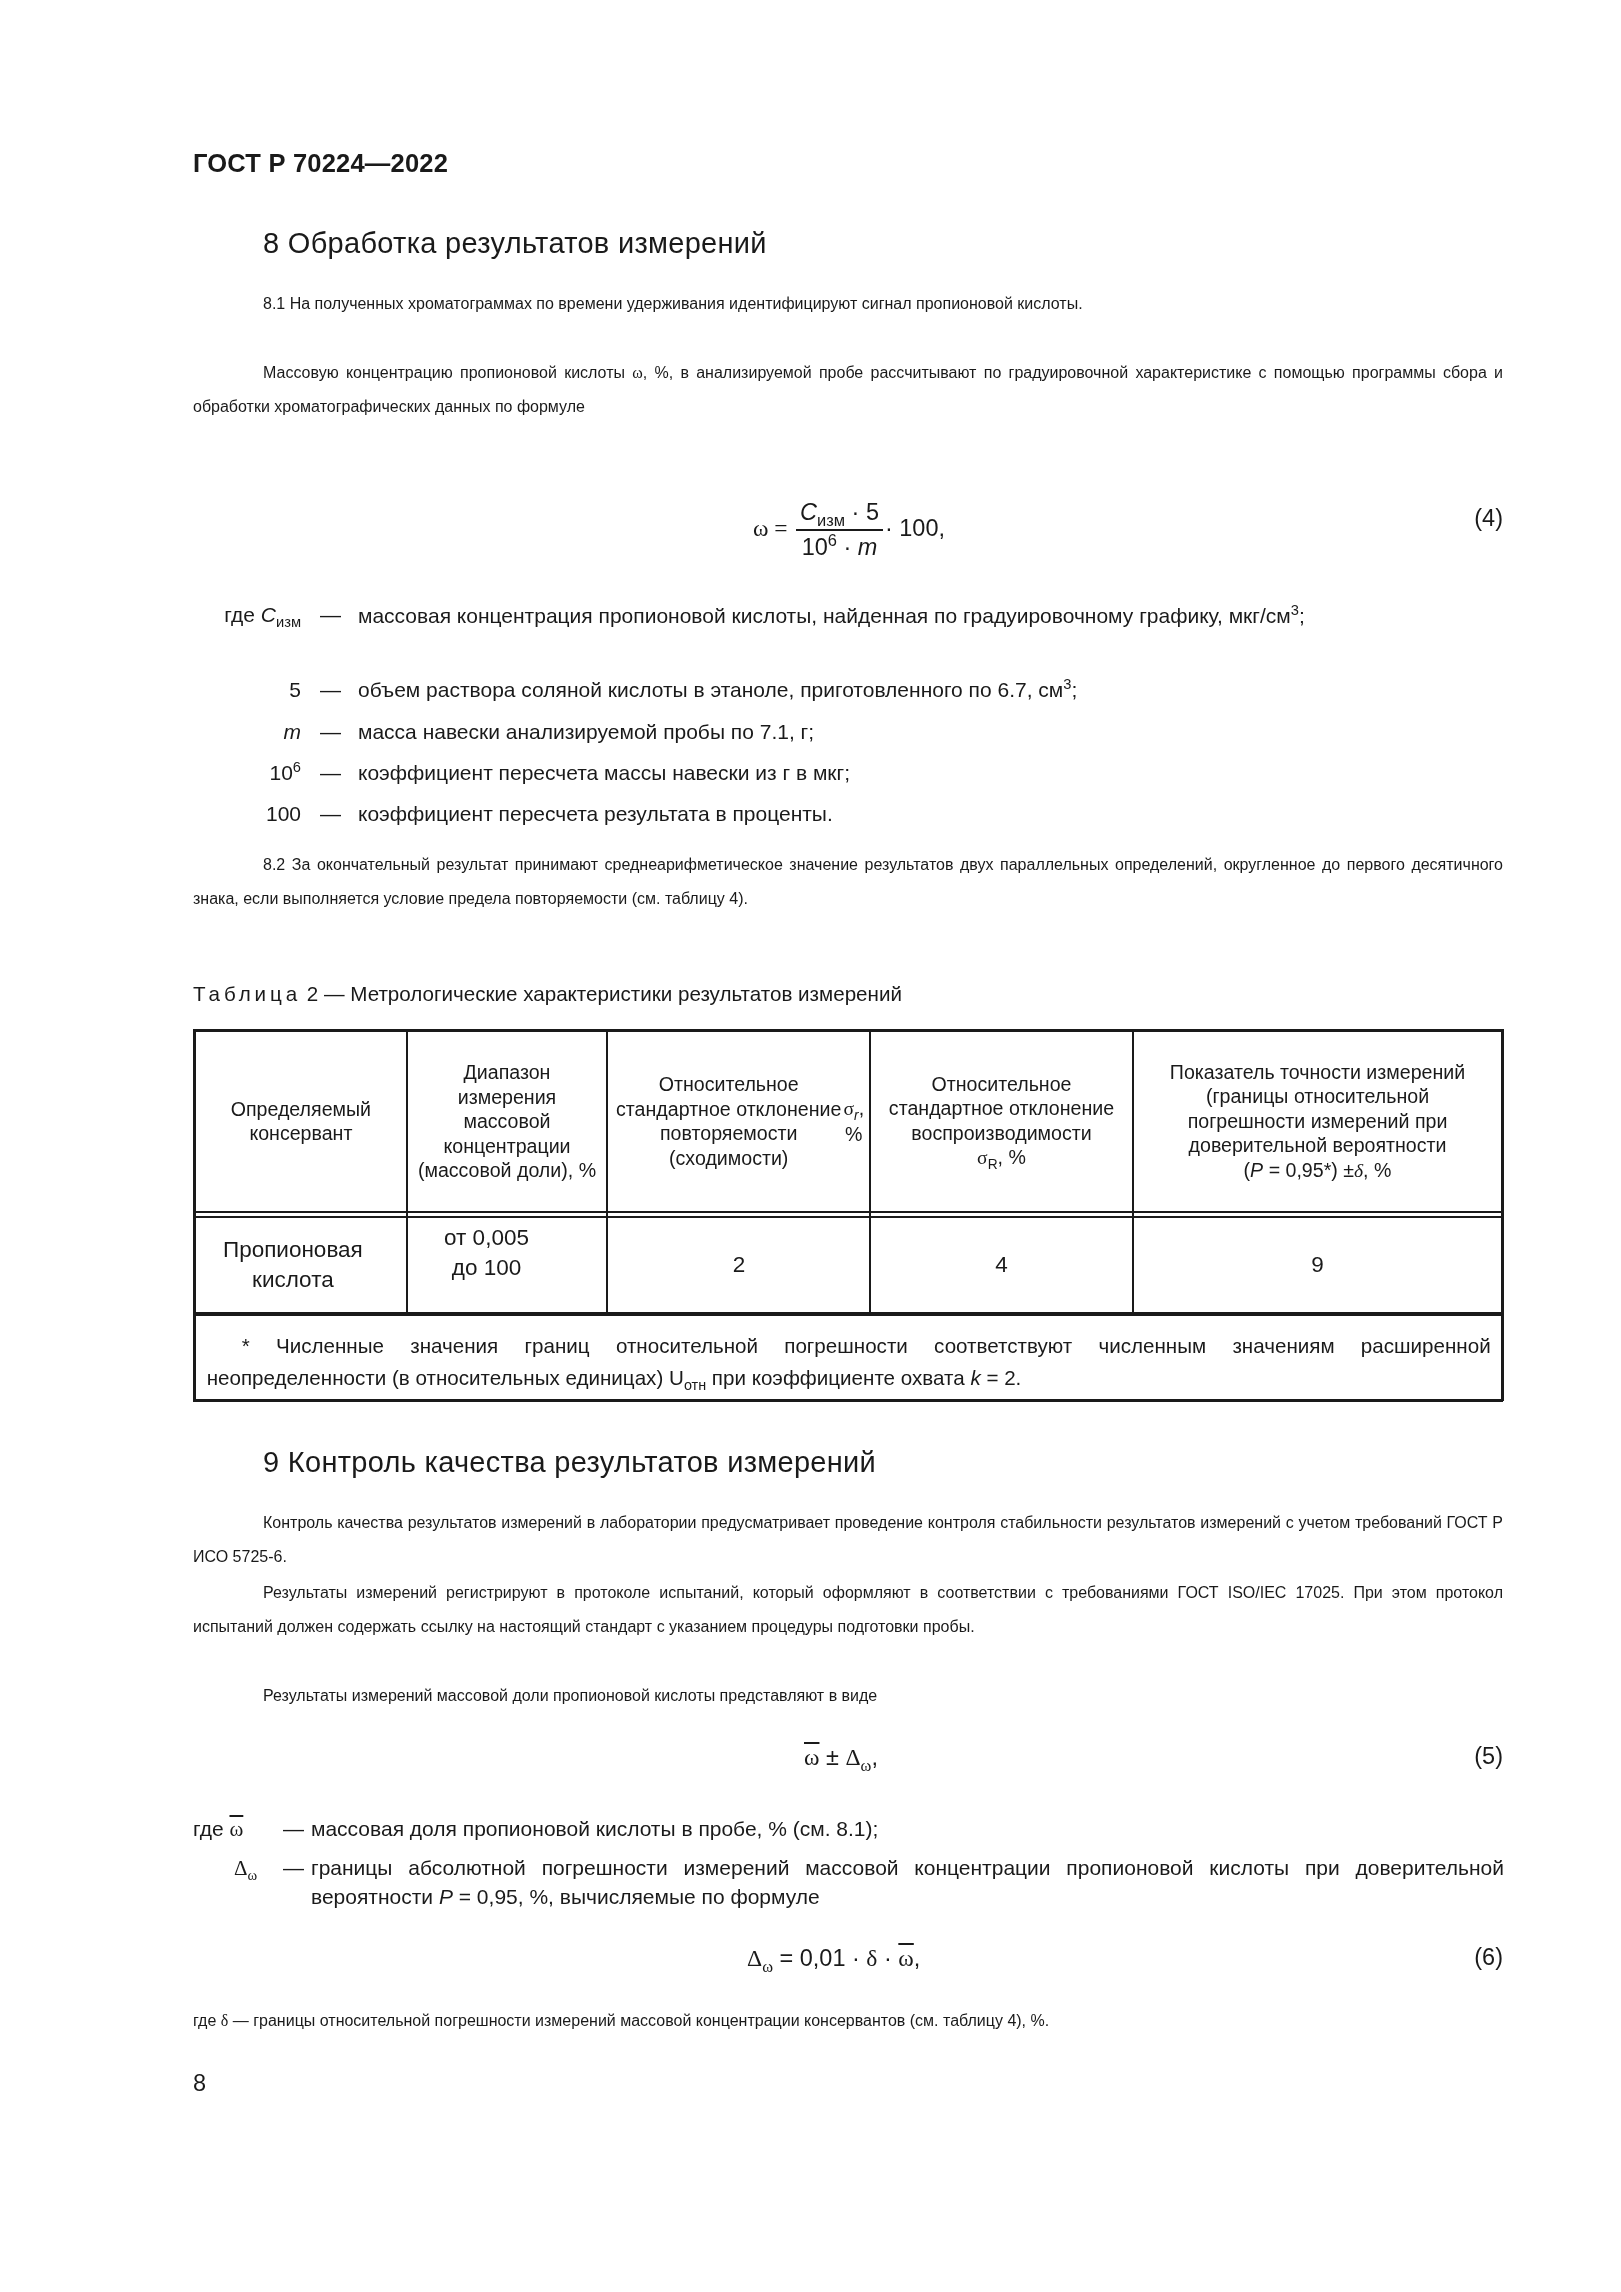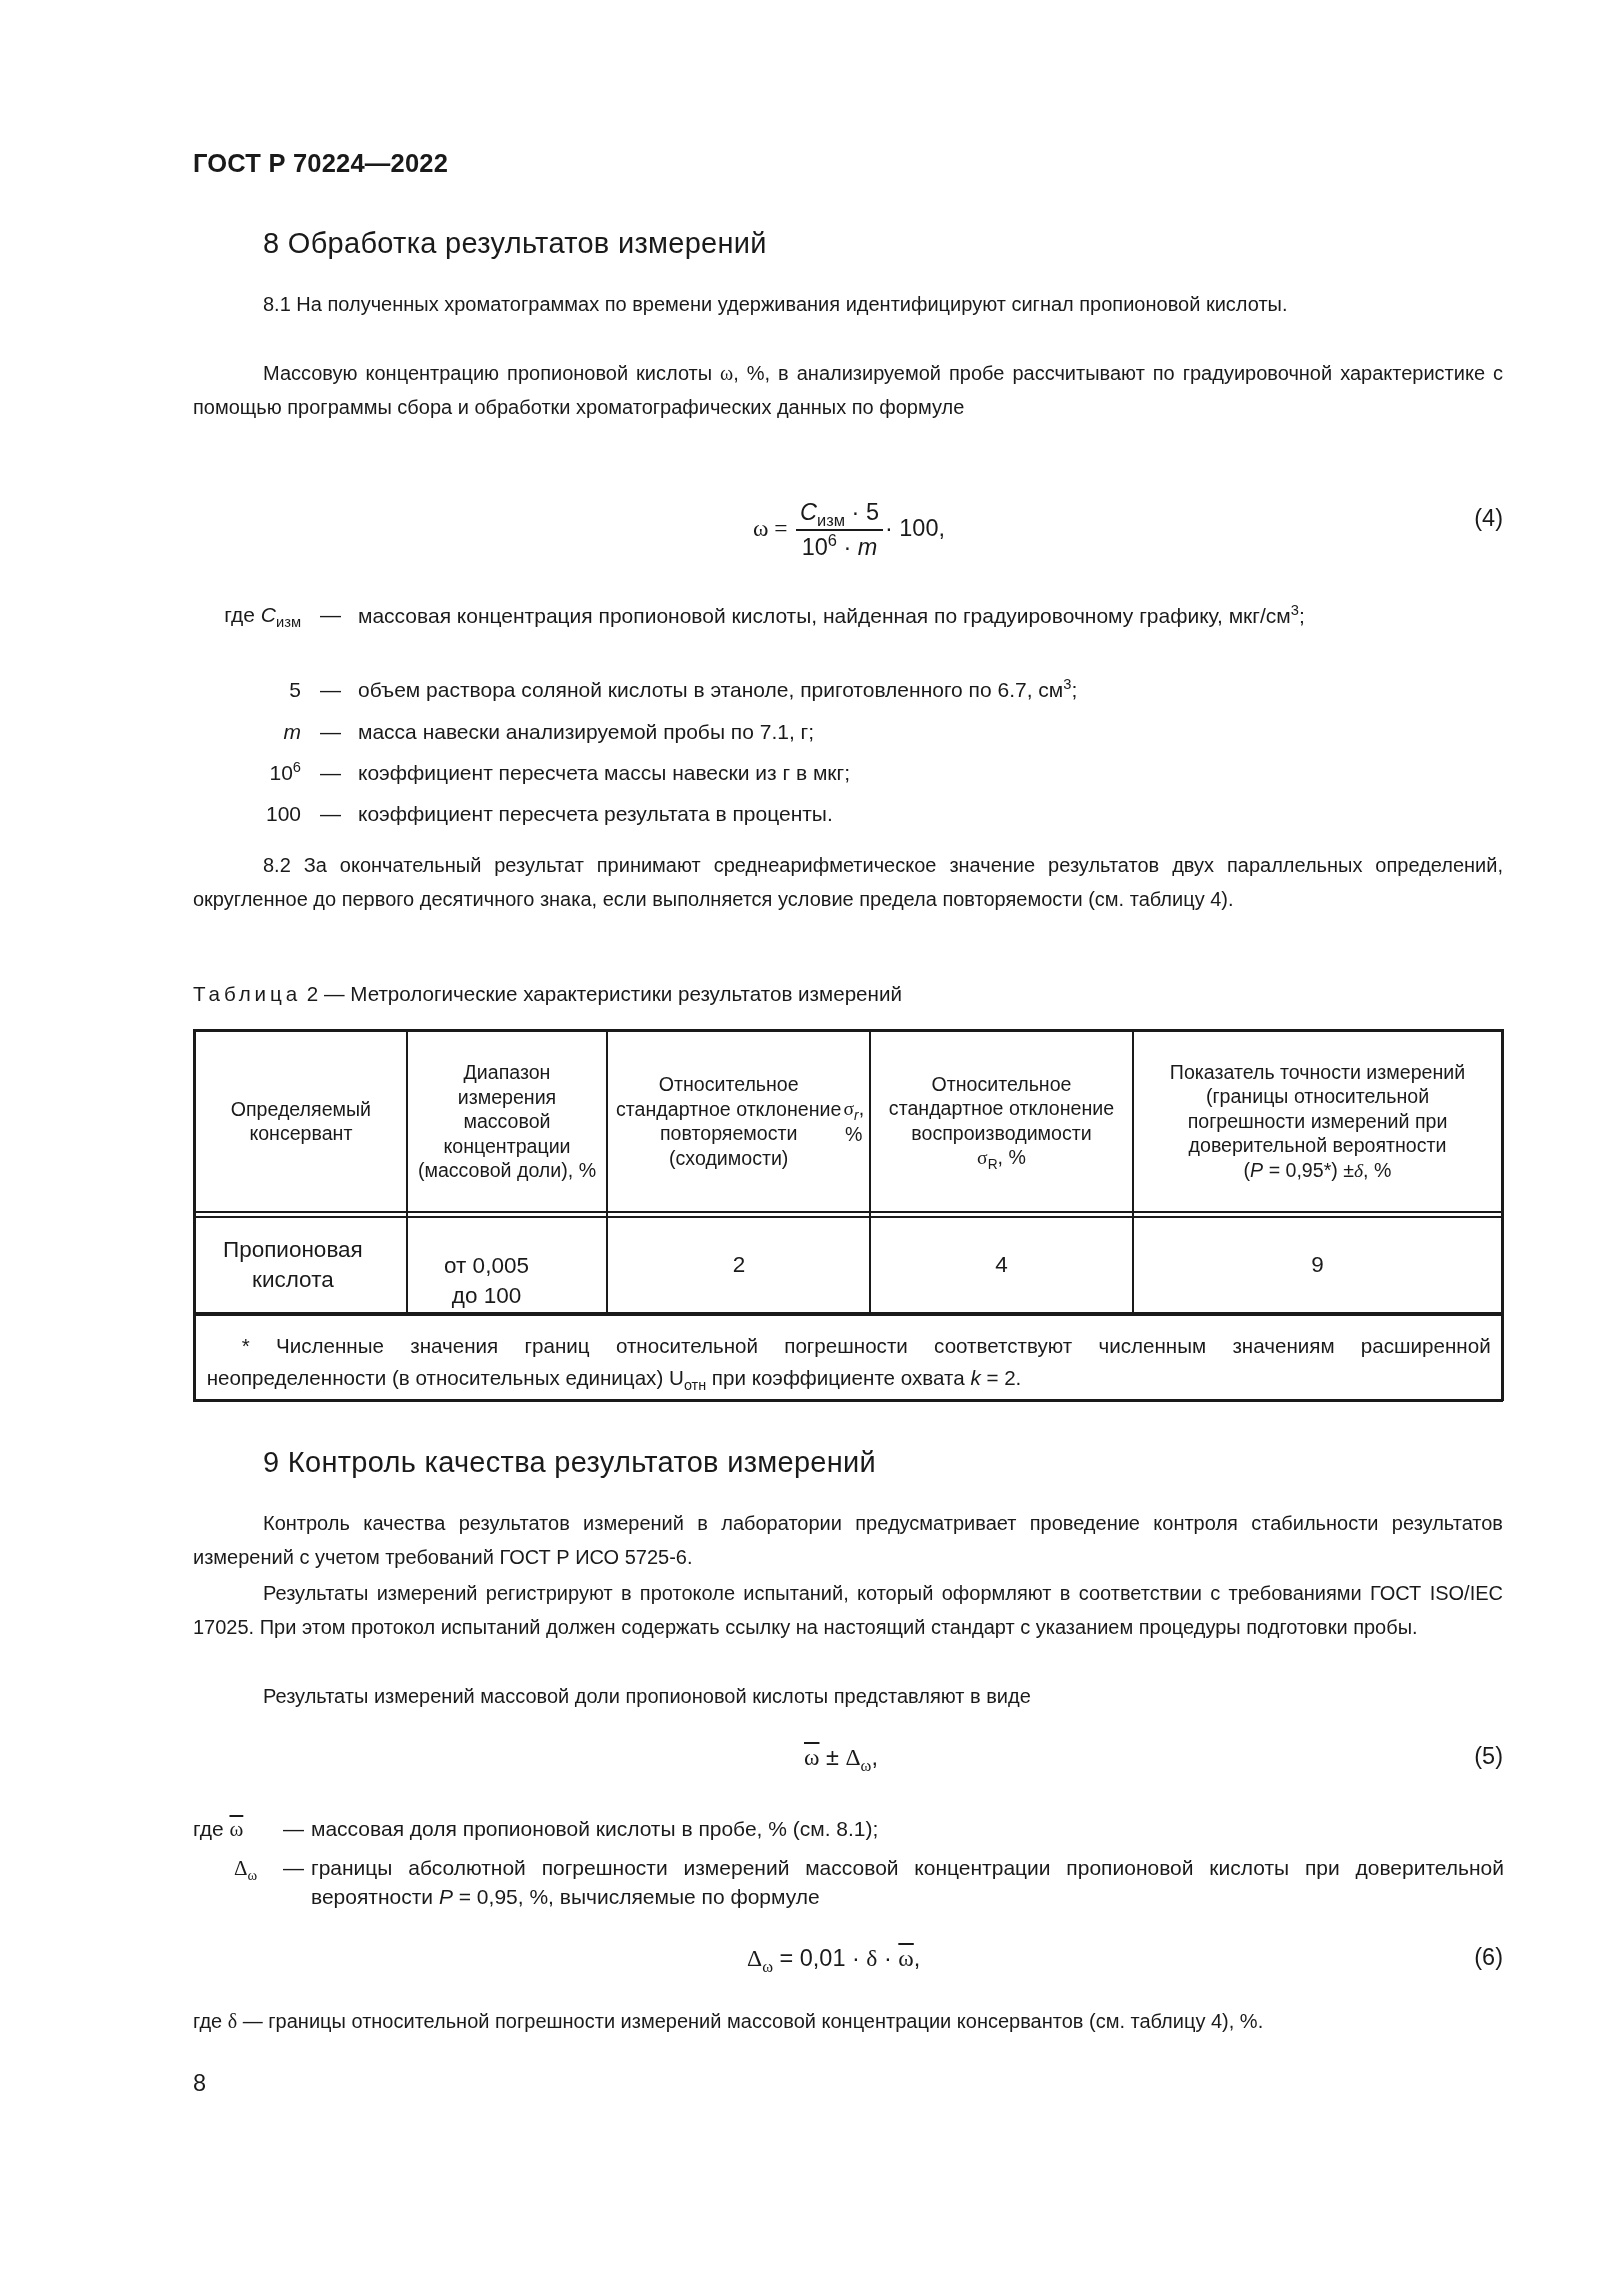--- a/index.html
+++ b/index.html
@@ -9,21 +9,21 @@
     color: #1a1a1a;
   }
   .abs { position: absolute; }
   .doc-header {
     left: 193px; top: 149px; font-size: 25.5px; font-weight: bold; letter-spacing: 0.2px;
   }
   .section-heading {
     font-size: 29px; font-weight: normal; letter-spacing: 0.3px;
   }
   .para {
-    left: 193px; width: 1310px; font-size: 20px; line-height: 34px;
+    left: 193px; width: 1310px; font-size: 16px; line-height: 34px;
     text-align: justify; text-indent: 70px;
   }
   .para.noindent { text-indent: 0; }
   .formula {
     font-size: 23.5px; line-height: 29px; white-space: nowrap;
   }
   .eq-num { font-size: 23.5px; right: 118px; }
   .serif { font-family: "Liberation Serif", "DejaVu Serif", serif; }
   .ital { font-style: italic; }
   .frac { display: inline-block; vertical-align: middle; text-align: center; margin: 8px 2px; }
@@ -132,21 +132,21 @@
   <div class="cell" style="left:678px; top:2.9px; width:261px; height:179px; flex-direction:column;">
     <span>Относительное стандартное отклонение воспроизводимости</span>
     <span><span class="serif">σ</span><sub>R</sub><span>, %</span></span>
   </div>
   <div class="cell" style="left:941px; top:2.9px; width:367px; height:179px; flex-direction:column; padding:0 19.6px;">
     <span>Показатель точности измерений (границы относительной погрешности измерений при доверительной вероятности</span>
     <span>(<span class="ital">P</span><span> = 0,95*) ±</span><span class="serif ital">δ</span><span>, %</span></span>
   </div>
 
   <div class="cell body" style="left:2.9px; top:189px; width:194px; height:94px; padding:0 18px;">Пропионовая кислота</div>
-  <div class="cell body" style="left:215px; top:205px; width:157px; height:94px; flex-direction:column;">
+  <div class="cell body" style="left:215px; top:177px; width:157px; height:94px; flex-direction:column;">
     <span>от 0,005</span>
     <span>до 100</span>
   </div>
   <div class="cell body" style="left:415px; top:189px; width:262px; height:94px;">2</div>
   <div class="cell body" style="left:678px; top:189px; width:261px; height:94px;">4</div>
   <div class="cell body" style="left:941px; top:189px; width:367px; height:94px;">9</div>
 
   <div class="footnote"><span>* Численные значения границ относительной погрешности соответствуют численным значениям расширенной неопределенности (в относительных единицах) U</span><sub>отн</sub><span> при коэффициенте охвата </span><span class="ital">k</span><span> = 2.</span></div>
 </div>
 

